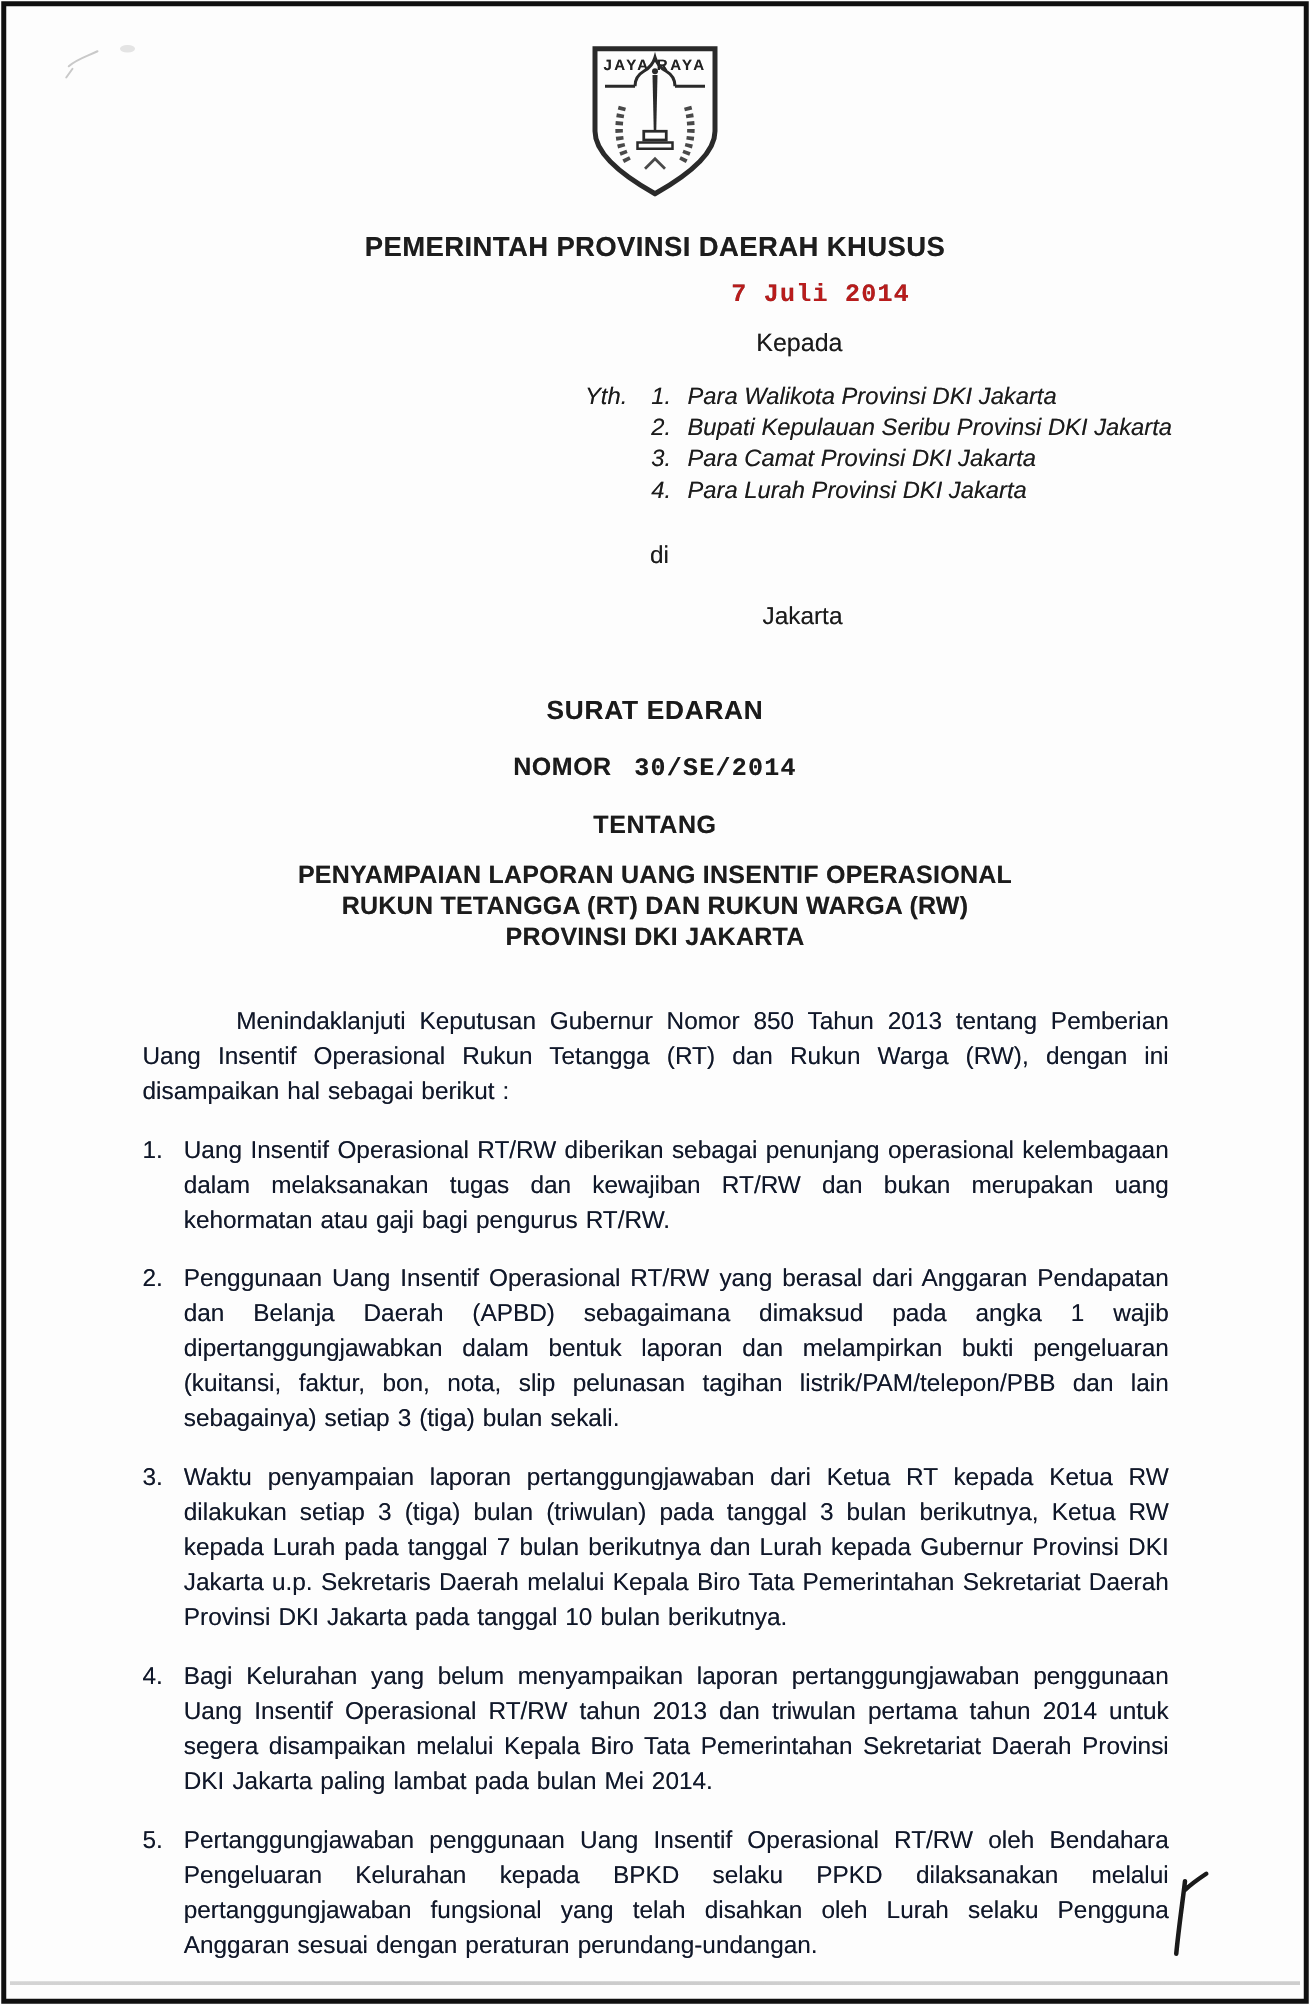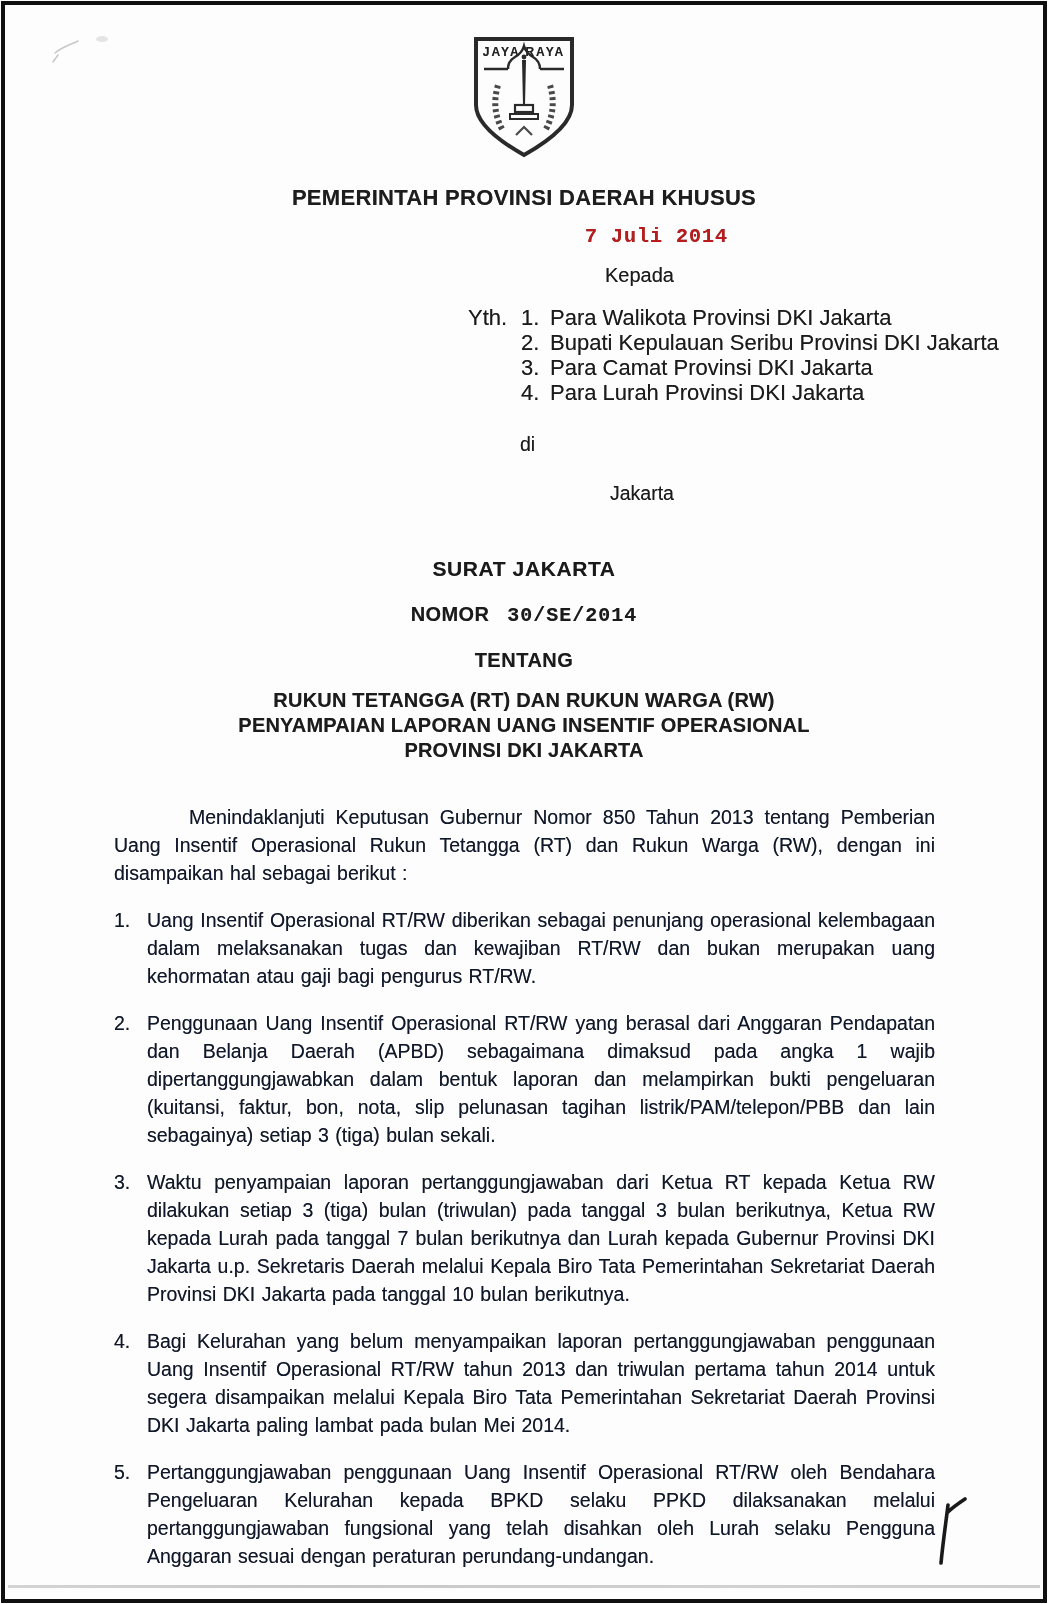--- a/index.html
+++ b/index.html
@@ -7,21 +7,21 @@
     position:relative;width:1048px;height:1604px;background:#fdfdfd;
     font-family:"Liberation Sans",sans-serif;color:#1b1b1b;overflow:hidden;
     text-shadow:0 0 .5px rgba(25,25,25,.55);
   }
   .frame{position:absolute;inset:1px;border:4px solid #101010;pointer-events:none;}
   .emblem{width:112px;margin:33px auto 0;display:block;}
   .org{text-align:center;font-weight:700;font-size:22px;line-height:26px;color:#1d1d1d;letter-spacing:.3px;margin:0;}
   .org-block{margin-top:24px;}
   .date{font-family:"Liberation Mono","DejaVu Sans Mono",monospace;font-weight:700;font-size:20px;letter-spacing:1px;margin:14px 0 0 585px;color:#b91c1c;}
   .kepada{font-size:20px;margin:16px 0 0 605px;}
-  .yth-row{display:flex;margin:18px 0 0 468px;font-size:22px;line-height:25px;}
+  .yth-row{display:flex;margin:18px 0 0 468px;font-size:19px;line-height:25px;font-style:italic;}
   .yth-label{width:53px;flex:none;}
   .recip-row{display:flex;}
   .recip-num{width:29px;flex:none;}
   .di{font-size:19.5px;margin:28px 0 0 520px;}
   .city{font-size:19.5px;margin:26px 0 0 610px;}
   .center-line{text-align:center;}
   .surat{margin-top:52px;font-size:21px;font-weight:700;letter-spacing:.6px;color:#1a1a1a;}
   .nomor-row{margin-top:22px;font-size:20px;font-weight:700;letter-spacing:.4px;}
   .nomor-row .mono{font-family:"Liberation Mono","DejaVu Sans Mono",monospace;margin-left:18px;letter-spacing:1px;}
   .tentang{margin-top:22px;font-size:20px;font-weight:700;letter-spacing:.5px;}
@@ -90,31 +90,31 @@
       <div class="recip-row">
         <span class="recip-num">4.</span>
         <span>Para Lurah Provinsi DKI Jakarta</span>
       </div>
     </div>
   </div>
 
   <div class="di">di</div>
   <div class="city">Jakarta</div>
 
-  <div class="surat center-line">SURAT JAKARTA</div>
+  <div class="surat center-line">SURAT EDARAN</div>
 
   <div class="nomor-row center-line">
     <span>NOMOR</span><span class="mono">30/SE/2014</span>
   </div>
 
   <div class="tentang center-line">TENTANG</div>
 
   <div class="subject">
+    <div>PENYAMPAIAN LAPORAN UANG INSENTIF OPERASIONAL</div>
     <div>RUKUN TETANGGA (RT) DAN RUKUN WARGA (RW)</div>
-    <div>PENYAMPAIAN LAPORAN UANG INSENTIF OPERASIONAL</div>
     <div>PROVINSI DKI JAKARTA</div>
   </div>
 
   <div class="content">
     <p class="opening">Menindaklanjuti Keputusan Gubernur Nomor 850 Tahun 2013 tentang Pemberian Uang Insentif Operasional Rukun Tetangga (RT) dan Rukun Warga (RW), dengan ini disampaikan hal sebagai berikut :</p>
 
     <div class="item">
       <span class="item-num">1.</span>
       <span class="item-text">Uang Insentif Operasional RT/RW diberikan sebagai penunjang operasional kelembagaan dalam melaksanakan tugas dan kewajiban RT/RW dan bukan merupakan uang kehormatan atau gaji bagi pengurus RT/RW.</span>
     </div>

